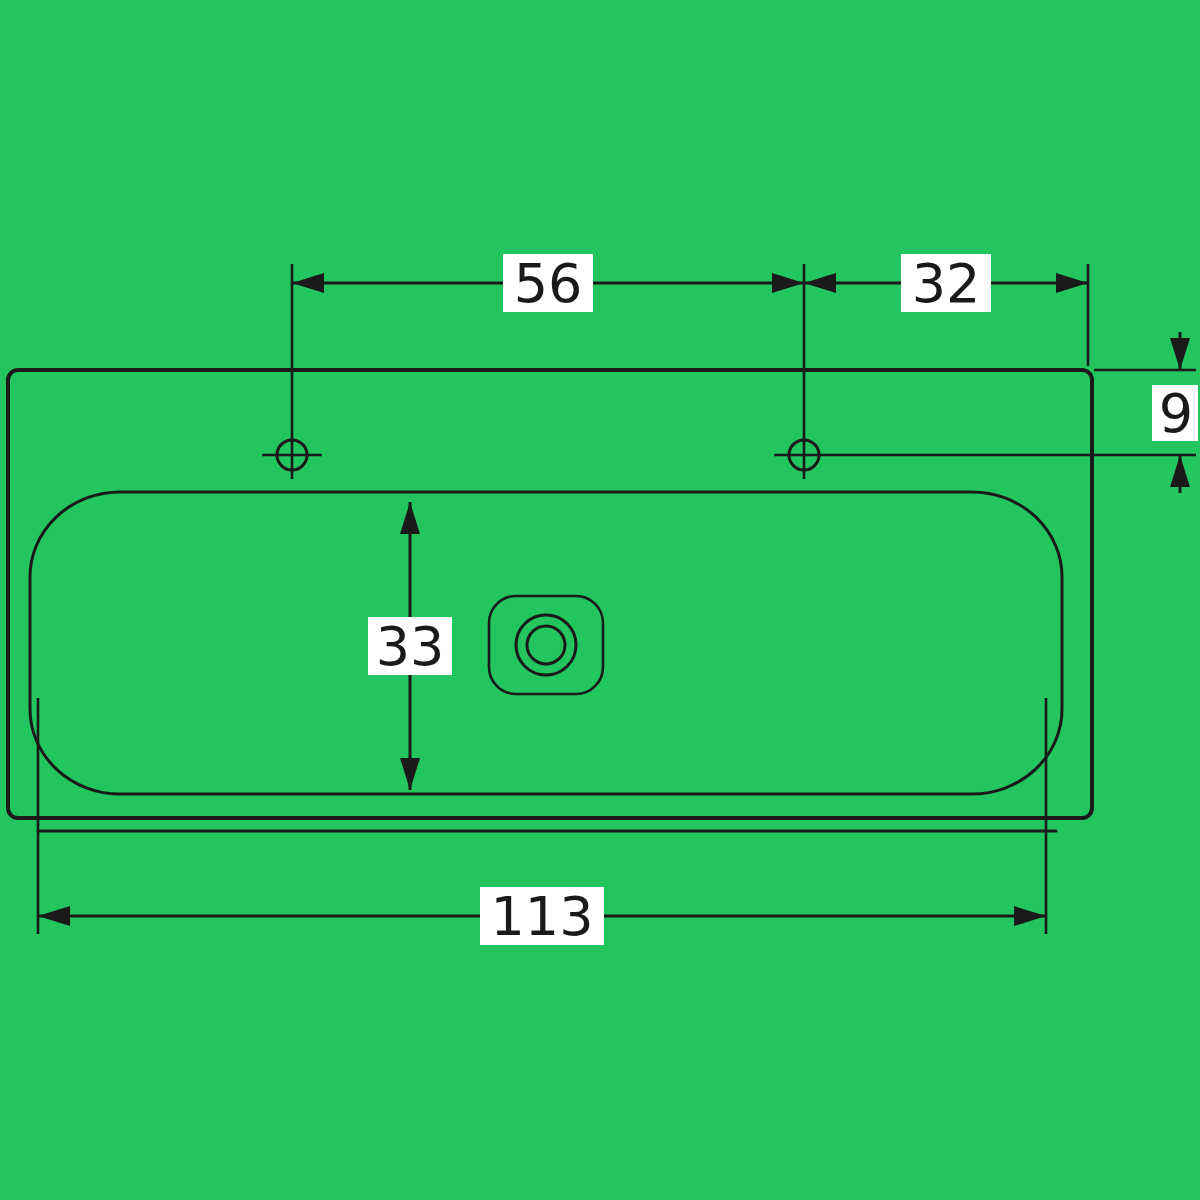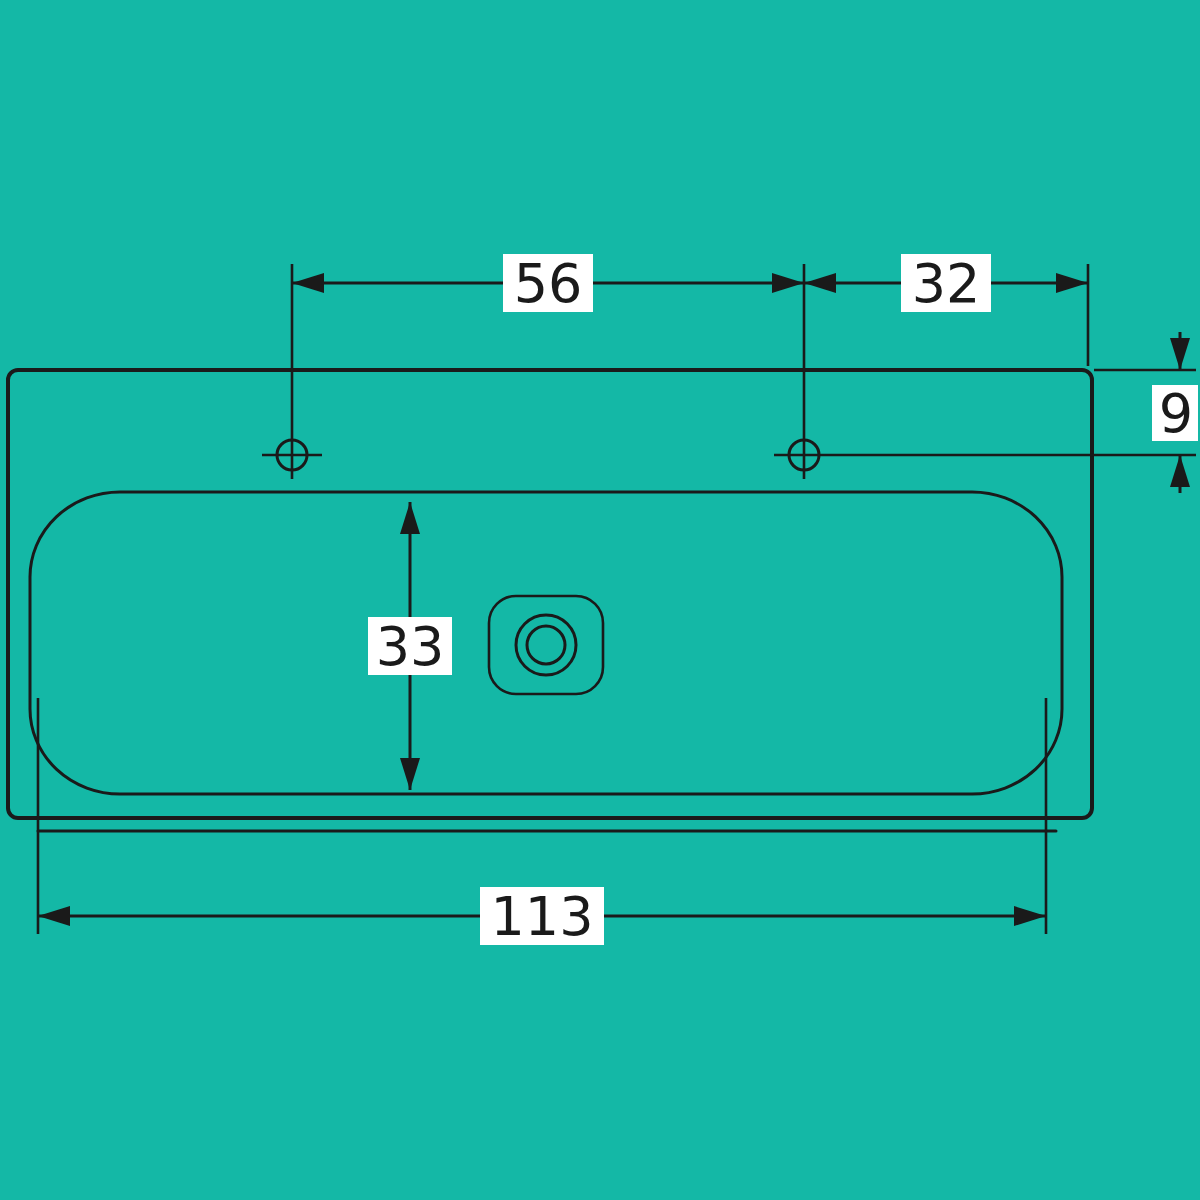--- a/index.html
+++ b/index.html
@@ -7,21 +7,21 @@
     padding: 0;
     background: #ffffff;
     width: 1200px;
     height: 1200px;
     font-family: "DejaVu Sans", sans-serif;
   }
   .canvas {
     position: relative;
     width: 1200px;
     height: 1200px;
-    background: #14b8a6;
+    background: #22c55e;
     overflow: hidden;
   }
   svg { display: block; }
   .outline  { stroke: #1a1a1a; stroke-width: 4;   fill: none; stroke-linecap: round; }
   .contour  { stroke: #1a1a1a; stroke-width: 3;   fill: none; stroke-linecap: round; }
   .thin     { stroke: #1a1a1a; stroke-width: 2.6; fill: none; stroke-linecap: butt; }
   .dimline  { stroke: #1a1a1a; stroke-width: 3;   fill: none; stroke-linecap: butt; }
   .arrow    { fill: #1a1a1a; stroke: none; }
   .lbl-bg   { fill: #ffffff; stroke: none; }
   .lbl {

